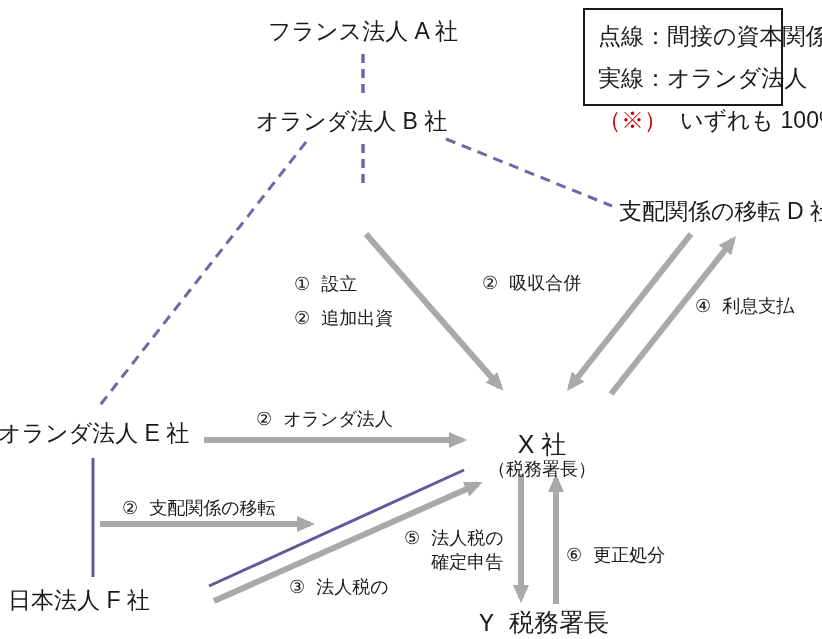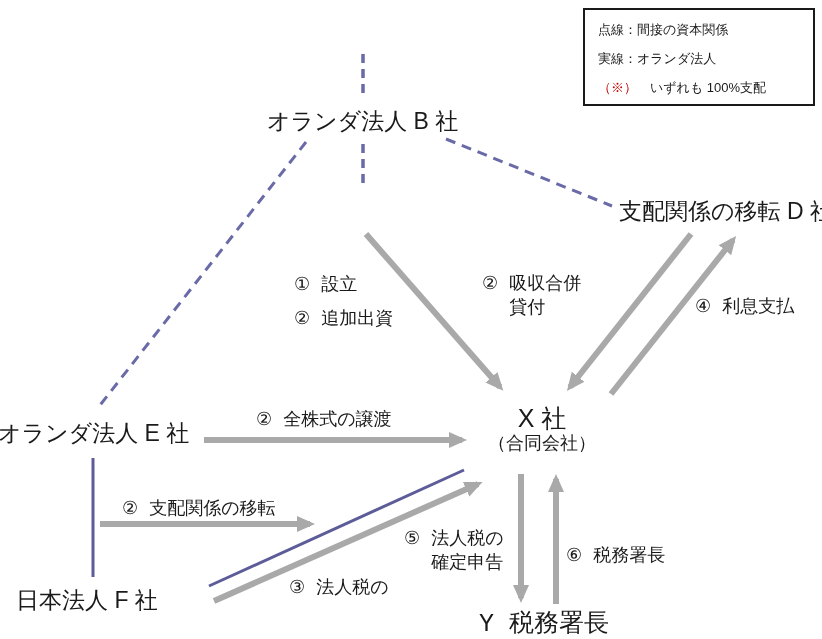--- a/index.html
+++ b/index.html
@@ -2,31 +2,31 @@
 <html><head>
 <meta charset="utf-8">
 <style>
   html,body { margin:0; padding:0; background:#ffffff; }
   .stage {
     position:relative; width:822px; height:639px; background:#ffffff;
     font-family:"Liberation Sans", sans-serif; color:#1a1a1a; overflow:hidden;
   }
   svg.lines { position:absolute; left:0; top:0; }
   .node { position:absolute; font-size:23px; white-space:nowrap; line-height:1.25; }
-  .node-x { position:absolute; text-align:center; white-space:nowrap; }
+  .node-x { position:absolute; text-align:center; white-space:nowrap;margin-top:26px; }
   .node-x .main { font-size:25px; line-height:1.15; }
   .node-x .sub  { font-size:18px; line-height:1.2; }
   .node-y { position:absolute; font-size:25px; white-space:nowrap;font-family:Liberation Mono, monospace; }
   .lbl { position:absolute; font-size:18px; display:flex; gap:11px; white-space:nowrap; line-height:24px; }
   .lbl .num { flex:0 0 auto; }
   .mline div { line-height:24px; }
   .legend {
-    position:absolute; left:583px; top:8px; width:232px; height:98px;
+    position:absolute; left:583px; top:8px; width:200px; height:98px;
     border:2px solid #1a1a1a; box-sizing:border-box; background:#ffffff;
-    font-size:13px; padding:11px 0 0 13px;
+    font-size:23px; padding:11px 0 0 13px;
   }
   .legend .row { margin-bottom:11px; white-space:nowrap; }
   .legend .note { display:flex; gap:13px; }
   .legend .mark { color:#c00000; }
 </style>
 </head>
 <body>
 
 <div class="stage">
 
@@ -48,58 +48,58 @@
     <line x1="366" y1="234" x2="500" y2="387" stroke="#a9a9a9" stroke-width="6" marker-end="url(#arrow)"></line>
     <line x1="691" y1="234" x2="570" y2="387" stroke="#a9a9a9" stroke-width="6" marker-end="url(#arrow)"></line>
     <line x1="611" y1="394" x2="733" y2="240" stroke="#a9a9a9" stroke-width="6" marker-end="url(#arrow)"></line>
     <line x1="204" y1="440" x2="462" y2="440" stroke="#a9a9a9" stroke-width="6" marker-end="url(#arrow)"></line>
     <line x1="100" y1="524" x2="310" y2="524" stroke="#a9a9a9" stroke-width="6" marker-end="url(#arrow)"></line>
     <line x1="214" y1="601" x2="478" y2="484" stroke="#a9a9a9" stroke-width="6" marker-end="url(#arrow)"></line>
     <line x1="521" y1="474" x2="521" y2="598" stroke="#a9a9a9" stroke-width="6" marker-end="url(#arrow)"></line>
     <line x1="556" y1="604" x2="556" y2="479" stroke="#a9a9a9" stroke-width="6" marker-end="url(#arrow)"></line>
   </svg>
 
-  <div class="node" style="left:267px; top:107px;">オランダ法人 B 社</div>
+  <div class="node" style="left:268px; top:17px;">フランス法人 A 社</div>
+  <div class="node" style="left:256px; top:107px;">オランダ法人 B 社</div>
   <div class="node" style="left:619px; top:197px;">支配関係の移転 D 社</div>
   <div class="node" style="left:-2px;  top:419px;">オランダ法人 E 社</div>
-  <div class="node" style="left:16px;   top:586px;">日本法人 F 社</div>
+  <div class="node" style="left:8px;   top:586px;">日本法人 F 社</div>
 
   <div class="node-x" style="left:482px; top:404px; width:120px;">
     <div class="main">X 社</div>
-    <div class="sub">（合同会社）</div>
+    <div class="sub">（税務署長）</div>
   </div>
 
   <div class="node-y" style="left:479px; top:606px;">Y 税務署長</div>
 
   <div class="lbl" style="left:294px; top:272px;">
     <span class="num">①</span>
     <span>設立</span>
   </div>
 
   <div class="lbl" style="left:294px; top:306px;">
     <span class="num">②</span>
     <span>追加出資</span>
   </div>
 
   <div class="lbl" style="left:482px; top:271px;">
     <span class="num">②</span>
     <div class="mline">
       <div>吸収合併</div>
-      <div>貸付</div>
     </div>
   </div>
 
   <div class="lbl" style="left:695px; top:294px;">
     <span class="num">④</span>
     <span>利息支払</span>
   </div>
 
   <div class="lbl" style="left:256px; top:407px;">
     <span class="num">②</span>
-    <span>全株式の譲渡</span>
+    <span>オランダ法人</span>
   </div>
 
   <div class="lbl" style="left:122px; top:496px;">
     <span class="num">②</span>
     <span>支配関係の移転</span>
   </div>
 
   <div class="lbl" style="left:289px; top:575px;">
     <span class="num">③</span>
     <span>法人税の</span>
@@ -108,21 +108,21 @@
   <div class="lbl" style="left:404px; top:526px;">
     <span class="num">⑤</span>
     <div class="mline">
       <div>法人税の</div>
       <div>確定申告</div>
     </div>
   </div>
 
   <div class="lbl" style="left:566px; top:543px;">
     <span class="num">⑥</span>
-    <span>税務署長</span>
+    <span>更正処分</span>
   </div>
 
   <div class="legend">
     <div class="row">点線：間接の資本関係</div>
     <div class="row">実線：オランダ法人</div>
     <div class="row note">
       <span class="mark">（※）</span>
       <span>いずれも 100%支配</span>
     </div>
   </div>

